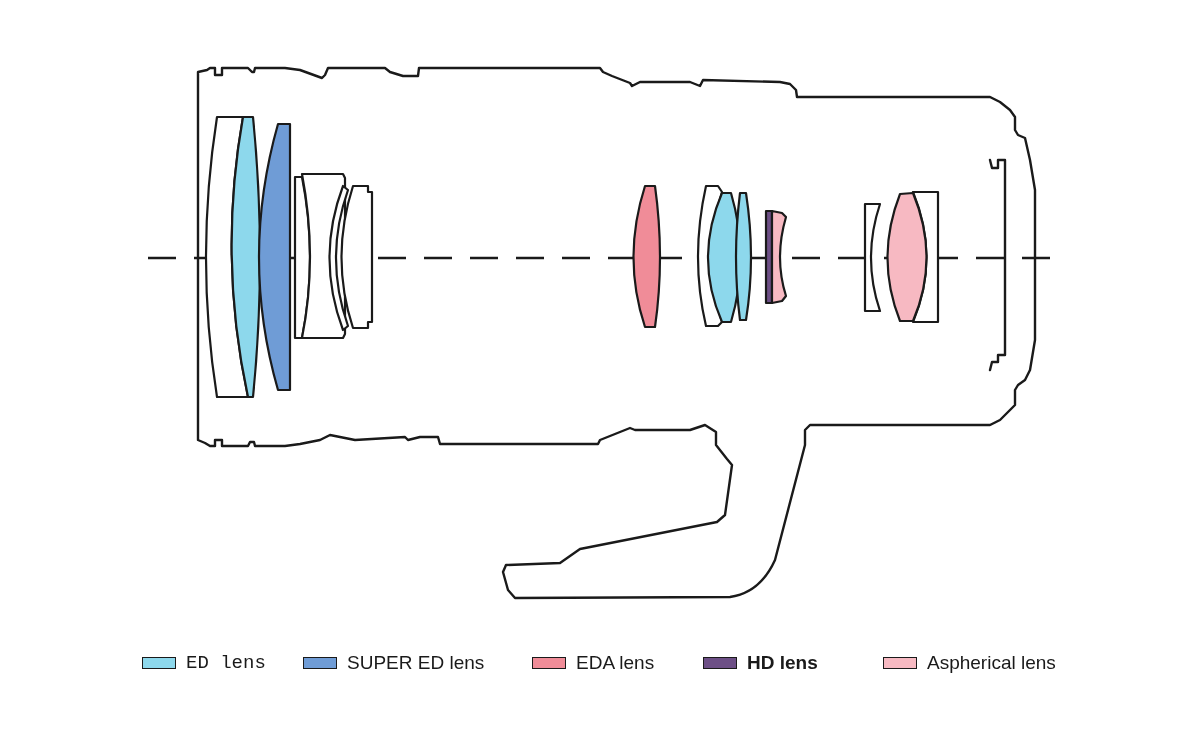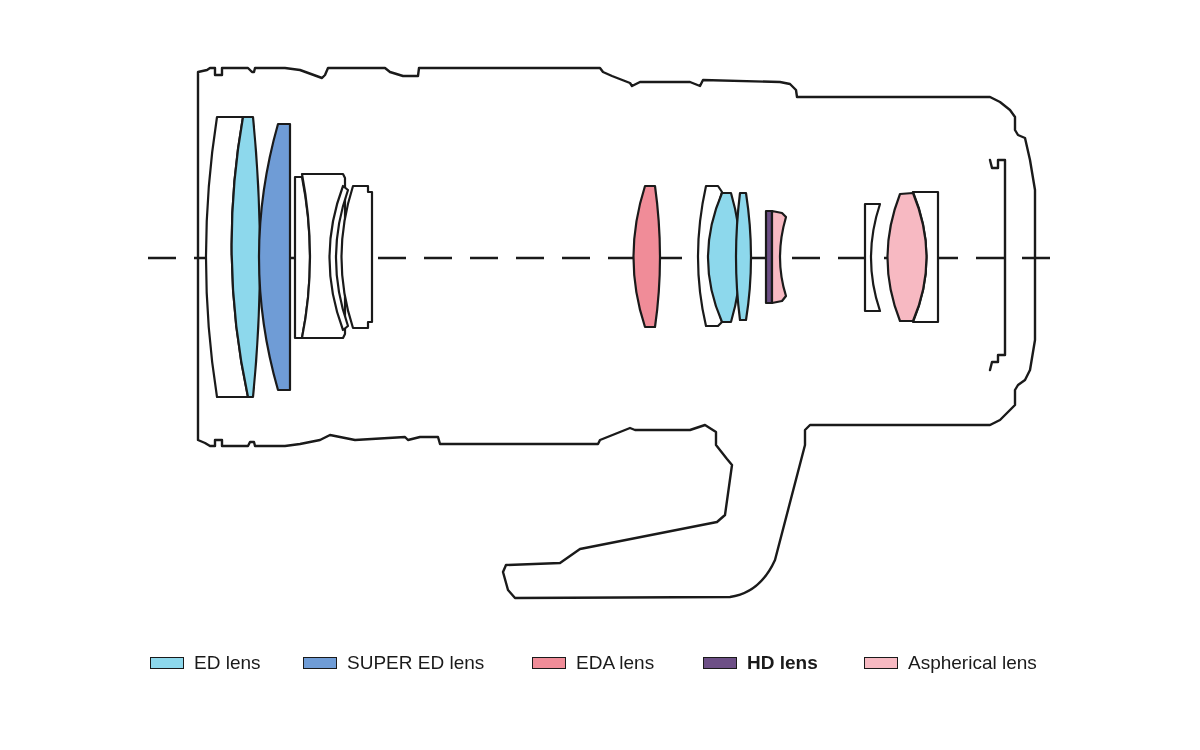--- a/index.html
+++ b/index.html
@@ -46,33 +46,33 @@
 
   <path class="lens" fill="#6d4f86" d="M766,211 L772,211 L772,303 L766,303 Z"></path>
   <path class="lens" fill="#f7b9c2" d="M772,211 L782,213 L786,217 Q774,258 786,296 L782,301 L772,303 Z"></path>
 
   <path class="lens" fill="#ffffff" d="M865,204 L880,204 Q862,258 880,311 L865,311 Z"></path>
   <path class="lens" fill="#ffffff" d="M913,192 L938,192 L938,322 L913,322 Q940,258 913,192 Z"></path>
   <path class="lens" fill="#f7b9c2" d="M900,194 L913,193 Q940,258 913,321 L900,321 Q875,258 900,194 Z"></path>
 </svg>
 
 <div class="legend">
-  <div class="legend-item" style="left:150px;">
+  <div class="legend-item" style="left:142px;font-family:Liberation Mono, monospace;">
     <span class="swatch" style="background:#8dd8ec;"></span>
     <span class="legend-label">ED lens</span>
   </div>
   <div class="legend-item" style="left:303px;">
     <span class="swatch" style="background:#6f9cd6;"></span>
     <span class="legend-label">SUPER ED lens</span>
   </div>
   <div class="legend-item" style="left:532px;">
     <span class="swatch" style="background:#f08c98;"></span>
     <span class="legend-label">EDA lens</span>
   </div>
   <div class="legend-item" style="left:703px;font-weight:bold;">
     <span class="swatch" style="background:#6d4f86;"></span>
     <span class="legend-label">HD lens</span>
   </div>
-  <div class="legend-item" style="left:864px;">
+  <div class="legend-item" style="left:883px;">
     <span class="swatch" style="background:#f7b9c2;"></span>
     <span class="legend-label">Aspherical lens</span>
   </div>
 </div>
 
 </body></html>

